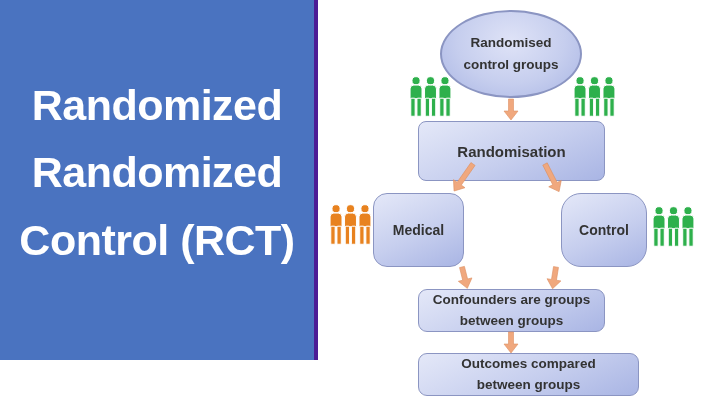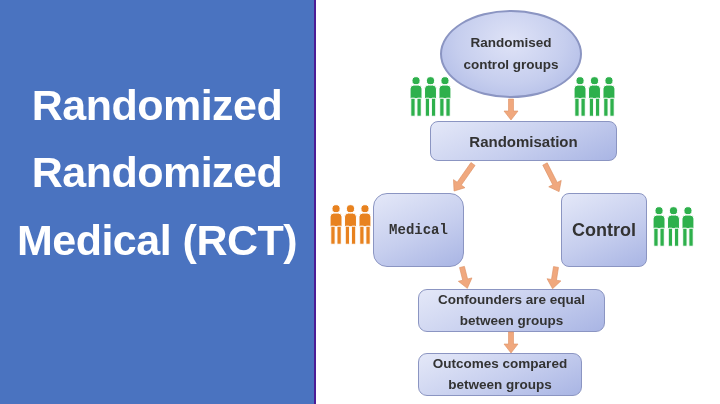--- a/index.html
+++ b/index.html
@@ -6,43 +6,43 @@
     --panel-blue:#4a73c0; --panel-text:#ffffff;
     --node-border:#8b95c2; --node-light:#e4e8f8; --node-mid:#c6ceee; --node-dark:#a9b5e4;
     --arrow:#f0a87e; --arrow-edge:#dd9063;
     --green:#2eb04c; --orange:#e8821f; --node-text:#333333;
   }
   html,body{margin:0;padding:0;background:#ffffff;}
   .stage{position:relative;width:720px;height:404px;overflow:hidden;background:#ffffff;
          font-family:"Liberation Sans",sans-serif;}
 
   
-  .title-card{position:absolute;left:0;top:0;width:314px;height:404px;
-              background:var(--panel-blue);border-right:2px solid #4c1d95;}
+  .title-card{position:absolute;left:0;top:0;width:314px;height:360px;
+              background:var(--panel-blue);border-right:4px solid #4c1d95;}
   .t-line{position:absolute;left:0;width:100%;text-align:center;color:var(--panel-text);
           font-weight:700;line-height:1;letter-spacing:-.5px;}
   .t1{top:84px;font-size:43px;}
   .t2{top:151px;font-size:43px;}
   .t3{top:219px;font-size:43px;}
   .t4{top:288px;font-size:30px;letter-spacing:0;}
 
   
   .node{position:absolute;display:flex;flex-direction:column;align-items:center;justify-content:center;
         background:linear-gradient(155deg,var(--node-light) 0%,var(--node-mid) 55%,var(--node-dark) 100%);
         border:1.5px solid var(--node-border);color:var(--node-text);
         font-weight:600;text-align:center;box-sizing:border-box;}
   .node span{display:block;}
   .n-ellipse{left:440px;top:10px;width:142px;height:88px;border-radius:50%;
              border-width:2px;font-size:13.5px;line-height:1.6;
              background:radial-gradient(ellipse at 50% 35%,#dfe3f7 0%,var(--node-mid) 55%,var(--node-dark) 100%);justify-content:center;}
-  .n-rand{left:430px;top:121px;width:187px;height:40px;border-radius:8px;font-size:15px;}
-  .n-med{left:373px;top:193px;width:91px;height:74px;border-radius:14px;font-size:14px;line-height:2.0;font-family:Liberation Mono, monospace;}
-  .n-ctrl{left:561px;top:193px;width:86px;height:74px;border-radius:8px;font-size:18px;}
+  .n-rand{left:418px;top:121px;width:187px;height:60px;border-radius:8px;font-size:15px;}
+  .n-med{left:373px;top:193px;width:91px;height:74px;border-radius:14px;font-size:14px;line-height:2.0;}
+  .n-ctrl{left:561px;top:193px;width:86px;height:74px;border-radius:20px;font-size:14px;}
   .n-conf{left:418px;top:289px;width:187px;height:43px;border-radius:9px;font-size:13.5px;line-height:1.55;}
-  .n-out{left:418px;top:353px;width:164px;height:43px;border-radius:9px;font-size:13.5px;line-height:1.55;}
+  .n-out{left:418px;top:353px;width:221px;height:43px;border-radius:9px;font-size:13.5px;line-height:1.55;}
 
   
   .arrows{position:absolute;left:0;top:0;width:720px;height:404px;pointer-events:none;}
   .arrow{fill:var(--arrow);stroke:var(--arrow-edge);stroke-width:.6;}
 
   
   .people{position:absolute;width:47px;height:46px;}
   .people use{fill:currentColor;stroke:#ffffff;stroke-width:1.1;}
   .pg-top-left{left:407px;top:74px;color:var(--green);}
   .pg-top-right{left:571px;top:74px;color:var(--green);}
@@ -61,42 +61,42 @@
       <rect x="11" y="24.3" width="4.8" height="20" rx="1"></rect>
     </g>
   </defs>
 </svg>
 
 <div class="stage">
 
   <aside class="title-card">
     <div class="t-line t1">Randomized</div>
     <div class="t-line t2">Randomized</div>
-    <div class="t-line t3">Medical (RCT)</div>
+    <div class="t-line t3">Control (RCT)</div>
   </aside>
 
   <div class="node n-ellipse">
     <span>Randomised</span>
     <span>control groups</span>
   </div>
 
   <div class="node n-rand">
     <span>Randomisation</span>
   </div>
 
   <div class="node n-med">
     <span>Medical</span>
   </div>
 
   <div class="node n-ctrl">
     <span>Control</span>
   </div>
 
   <div class="node n-conf">
-    <span>Confounders are equal</span>
+    <span>Confounders are groups</span>
     <span>between groups</span>
   </div>
 
   <div class="node n-out">
     <span>Outcomes compared</span>
     <span>between groups</span>
   </div>
 
   <svg class="arrows" viewBox="0 0 720 404">
     <g transform="translate(511,99)">

